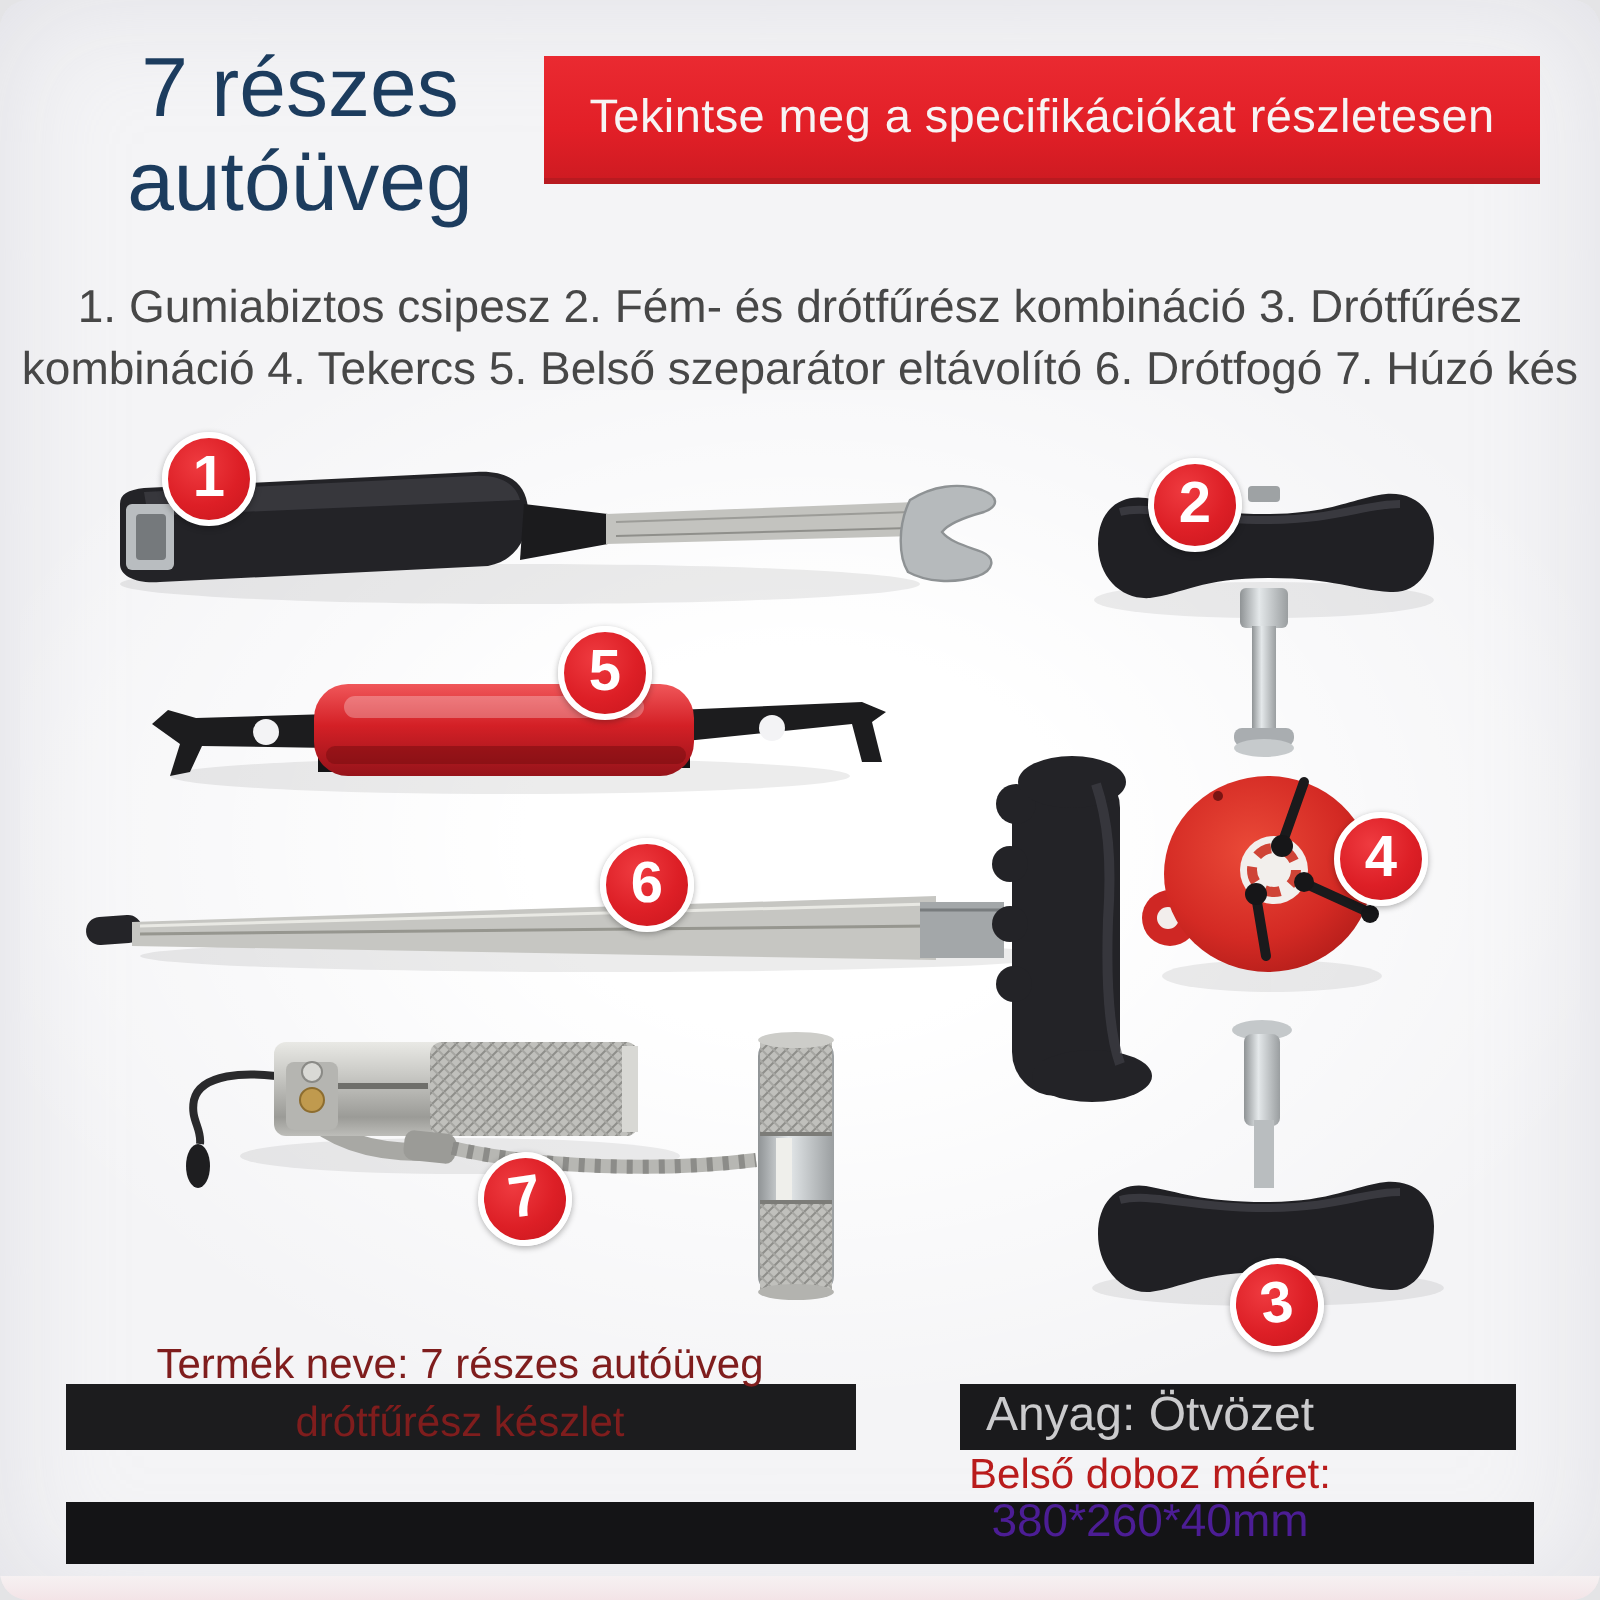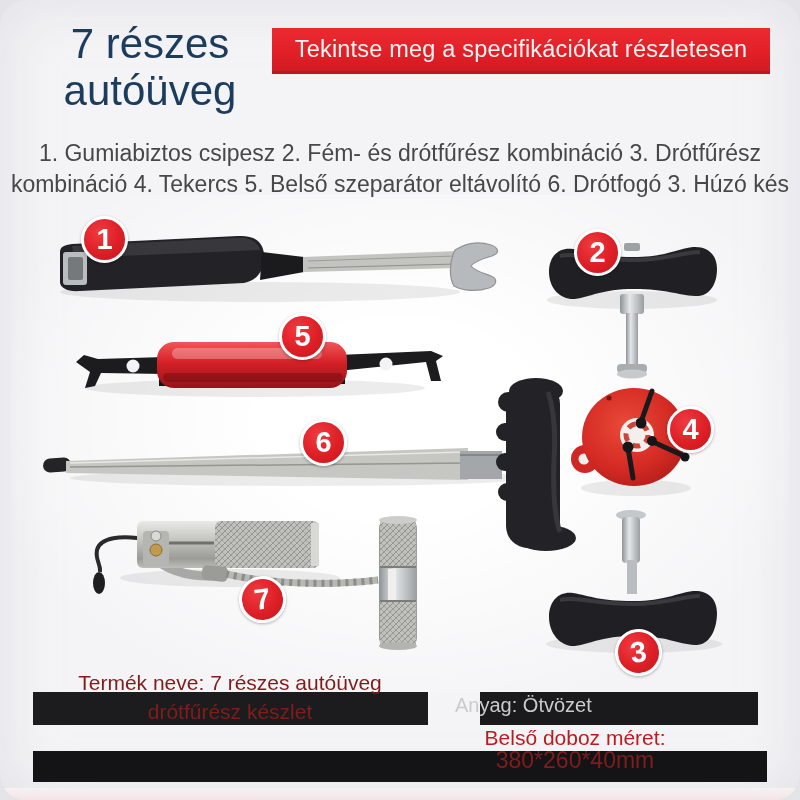--- a/index.html
+++ b/index.html
@@ -4,37 +4,37 @@
 <style>
   html,body{margin:0;padding:0;}
   body{
     width:800px;height:800px;position:relative;overflow:hidden;
     background:#e4e4e6;
     font-family:"Liberation Sans", sans-serif;
   }
   .card{
     position:absolute;inset:0;
     background:#f4f4f6;
-    border-radius:26px;
+    border-radius:14px;
     overflow:hidden;
     box-shadow:inset 0 0 60px rgba(190,190,200,.35);
   }
   .photo-bg{
     position:absolute;left:10px;top:195px;width:780px;height:500px;
     background:radial-gradient(ellipse at 50% 45%, #ffffff 25%, rgba(255,255,255,0) 78%);
   }
   .title{
     position:absolute;left:30px;top:20px;width:240px;
     text-align:center;
     color:#1c3c5e;
     font-size:42px;line-height:47px;font-weight:500;
     letter-spacing:0px;
   }
   .banner{
-    position:absolute;left:272px;top:28px;width:498px;height:46px;
+    position:absolute;left:272px;top:28px;width:498px;height:64px;
     background:linear-gradient(180deg,#ea2a31 0%,#e21f27 60%,#cf1b22 100%);
     border-bottom:3px solid #b81a20;
     box-sizing:border-box;
     display:flex;align-items:center;justify-content:center;
     cursor:pointer;
   }
   .banner span{
     color:#f7f4f4;font-size:23.5px;letter-spacing:.2px;
   }
   .desc{
@@ -63,29 +63,29 @@
   .bar{position:absolute;background:#1c1c1e;}
   .bar-tl{left:33px;top:692px;width:395px;height:33px;}
   .bar-tr{left:480px;top:692px;width:278px;height:33px;background:#1a1a1c;}
   .bar-b{left:33px;top:751px;width:734px;height:31px;background:#141416;}
   .pname{
     position:absolute;left:55px;top:668px;width:350px;
     text-align:center;color:#7f1d1d;font-size:21px;line-height:29px;
   }
   .material{
     position:absolute;left:455px;top:694px;width:240px;
-    color:#cbcbcd;font-size:20px;
+    text-align:center;color:#cbcbcd;font-size:24px;
   }
   .boxlabel{
     position:absolute;left:455px;top:726px;width:240px;
     text-align:center;color:#b91c1c;font-size:21px;
   }
   .boxvalue{
     position:absolute;left:455px;top:747px;width:240px;
-    text-align:center;color:#7f1d1d;font-size:23px;font-weight:500;
+    text-align:center;color:#4c1d95;font-size:23px;font-weight:500;
   }
   .pink-strip{
     position:absolute;left:0;top:788px;width:800px;height:12px;
     background:linear-gradient(180deg,#f6f1f2 0%,#f3e4e7 100%);
   }
 </style>
 </head>
 <body>
 
 <div class="card">
@@ -94,21 +94,21 @@
   <div class="title">
     <div>7 részes</div>
     <div>autóüveg</div>
   </div>
   <div class="banner">
     <span>Tekintse meg a specifikációkat részletesen</span>
   </div>
 
   <div class="desc">
     <div>1. Gumiabiztos csipesz 2. Fém- és drótfűrész kombináció 3. Drótfűrész</div>
-    <div>kombináció 4. Tekercs 5. Belső szeparátor eltávolító 6. Drótfogó 3. Húzó kés</div>
+    <div>kombináció 4. Tekercs 5. Belső szeparátor eltávolító 6. Drótfogó 7. Húzó kés</div>
   </div>
 
   <svg class="tools" viewBox="0 0 800 800">
     <defs>
       <linearGradient id="gRed" x1="0" y1="0" x2="0" y2="1">
         <stop offset="0" stop-color="#f0575a"></stop>
         <stop offset="0.45" stop-color="#d42026"></stop>
         <stop offset="1" stop-color="#96131a"></stop>
       </linearGradient>
       <radialGradient id="gDisc" cx="0.42" cy="0.38" r="0.75">

